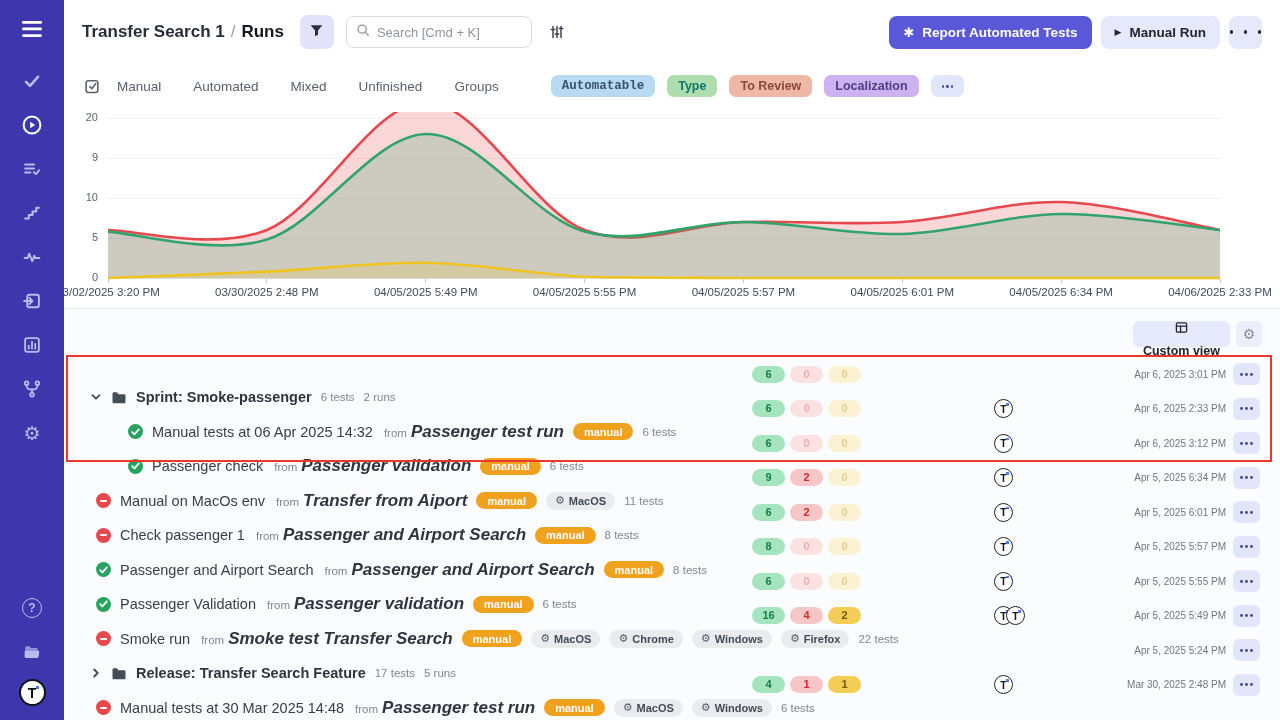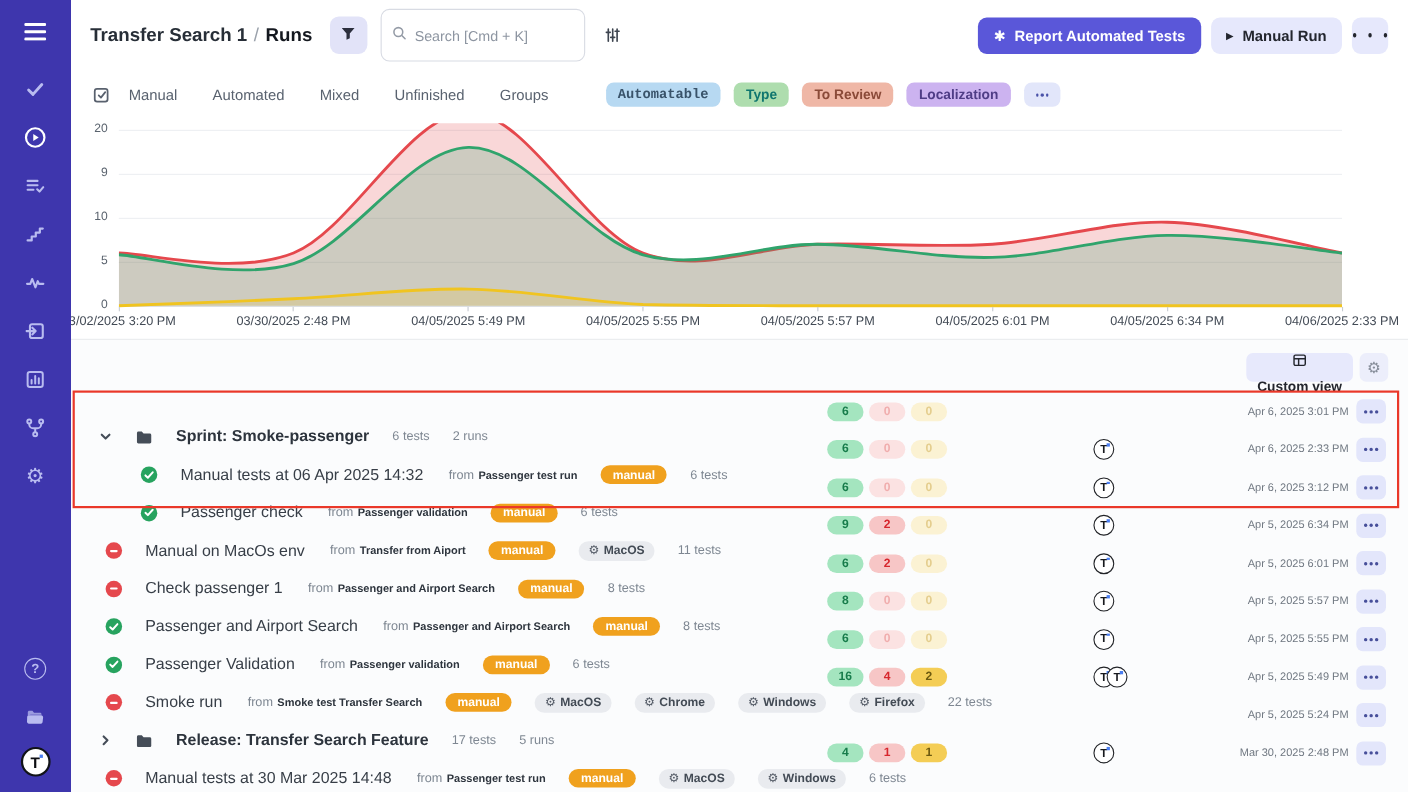--- a/index.html
+++ b/index.html
@@ -21,21 +21,21 @@
   .tlogo::after { content:""; position:absolute; top:5px; right:5px; width:3px; height:3px; background:#4a7df0; }
   
   .main { margin-left:64px; width:1216px; position:relative; }
   .hdr { height:64px; display:flex; align-items:center; padding:0 18px; background:#fff; }
   .title { font-size:17px; font-weight:700; color:#272e37; white-space:nowrap; }
   .title .sep { color:#9aa1ab; font-weight:400; padding:0 6px; }
   .title .pg { color:#14181f; }
   .iconbtn { width:34px; height:34px; border:none; border-radius:8px; background:#e2e3f8;
     display:flex; align-items:center; justify-content:center; cursor:pointer; }
   .filterbtn { margin-left:16px; }
-  .search { margin-left:12px; width:186px; height:48px; border:1px solid #d8dbe3; border-radius:8px;
+  .search { margin-left:12px; width:186px; height:32px; border:1px solid #d8dbe3; border-radius:8px;
     display:flex; align-items:center; padding:0 9px; gap:7px; background:#fff; }
   .search input { border:none; outline:none; width:100%; font-size:13px; color:#3c434d;
     font-family:inherit; background:transparent; }
   .search input::placeholder { color:#8d95a1; }
   .slidersbtn { margin-left:10px; width:30px; height:30px; background:transparent; border:none;
     display:flex; align-items:center; justify-content:center; cursor:pointer; }
   .actions { margin-left:auto; display:flex; align-items:center; gap:9px; }
   .btn { height:33px; border:none; border-radius:8px; font-size:13.5px; font-weight:600;
     font-family:inherit; display:flex; align-items:center; gap:8px; padding:0 14px; cursor:pointer; }
   .btn.primary { background:#5a57d9; color:#fff; }
@@ -63,35 +63,35 @@
   .tick { position:absolute; top:171px; width:1px; height:4px; background:#c7cbd1; }
   
   .list { position:relative; background:#fbfcfd; border-top:1px solid #e9ebee; height:412px; padding-top:12px; }
   .viewrow { display:flex; justify-content:flex-end; align-items:center; gap:6px; padding-right:18px; height:26px; }
   .cview { height:26px; border:none; border-radius:6px; background:#e7e9fc; color:#23262d; font-size:12.5px;
     font-weight:600; font-family:inherit; display:flex; align-items:center; gap:7px; padding:0 10px; cursor:pointer;flex-direction:column; }
   .gearbtn { width:26px; height:26px; border:none; border-radius:6px; background:#eceefb; color:#868d99;
     font-size:14px; display:flex; align-items:center; justify-content:center; cursor:pointer; }
   #rows { margin-top:10px; }
   .row { height:34.5px; position:relative; display:flex; align-items:center; }
-  .rl { display:flex; align-items:center; gap:21px; padding-left:32px;margin-top:46px; }
+  .rl { display:flex; align-items:center; gap:9px; padding-left:32px;margin-top:46px; }
   .row.grp .rl { padding-left:26px; }
   .row.indent .rl { padding-left:64px; }
   .chev { display:flex; cursor:pointer; }
   .chev.closed svg { transform:rotate(-90deg); }
   .st { width:15px; height:15px; border-radius:50%; display:flex; align-items:center; justify-content:center; flex:0 0 auto; }
   .st.passed { background:#27a35f; }
   .st.failed { background:#e5484d; }
   .st.failed::after { content:""; width:7px; height:1.8px; background:#fff; border-radius:1px; }
   .rtitle { font-size:14.5px; color:#373e47; white-space:nowrap; cursor:pointer; }
   .rtitle.g { font-weight:600; color:#2d343d; }
   .meta { font-size:11.5px; color:#7e8792; white-space:nowrap; }
   .from { display:flex; gap:4px; align-items:baseline; margin-left:2px; }
   .fw { font-size:11.5px; color:#7e8792; }
-  .src { font-size:10px; font-weight:700; color:#2e353e; white-space:nowrap; }
+  .src { font-size:17px; font-weight:700; color:#2e353e; white-space:nowrap;font-style:italic; }
   .tag { background:#f0a11e; color:#fff; font-size:11px; font-weight:700; border-radius:20px; padding:2.5px 11px; }
   .env { background:#e9ebef; color:#434b55; font-size:11px; font-weight:600; border-radius:20px;
     padding:2.5px 9px; display:flex; align-items:center; gap:4px; white-space:nowrap; }
   .env .gearg { font-size:11px; color:#565d68; }
   .counts { position:absolute; left:688px; display:flex; gap:5px; }
   .pill { width:33px; height:17px; line-height:17px; border-radius:9px; font-size:11px; font-weight:700; text-align:center; }
   .pill.pass { background:#a4e5bf; color:#177c4b; }
   .pill.fail { background:#f7c6c6; color:#d7262d; }
   .pill.fail.zero { background:#fbe2e2; color:#f0adad; }
   .pill.skip { background:#f4cd55; color:#6d5a10; }

